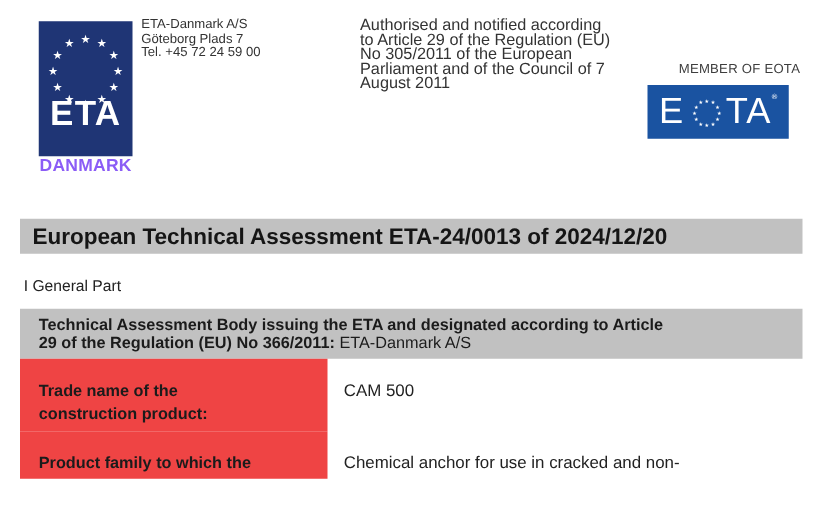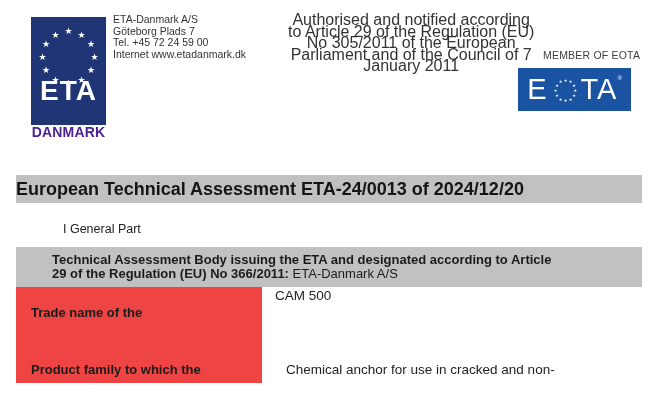--- a/index.html
+++ b/index.html
@@ -13,67 +13,67 @@
 
   
   .eta-logo-box{left:31px;top:17px;width:75px;height:108px;background:#1f3575;}
   .eta-logo-box svg{position:absolute;left:0;top:0;}
   .eta-logo-text{
     position:absolute;bottom:20px;left:0;width:100%;text-align:center;
     color:#ffffff;font-size:28px;font-weight:bold;letter-spacing:1px;line-height:1;
   }
   .danmark-label{
     left:31px;top:125px;width:75px;text-align:center;
-    color:#4c1d95;font-size:14px;font-weight:bold;letter-spacing:0.2px;line-height:14px;
+    color:#8b5cf6;font-size:14px;font-weight:bold;letter-spacing:0.2px;line-height:14px;
   }
 
   
   .addr-block{left:113px;top:14px;font-size:10.5px;line-height:11.6px;color:#333333;}
-  .notice-block{left:288px;top:14px;font-size:16px;line-height:11.6px;color:#333333;text-align:center;}
+  .notice-block{left:288px;top:14px;font-size:13px;line-height:11.6px;color:#333333;}
 
   
   .member-label{left:519px;top:49px;font-size:10.5px;letter-spacing:0.2px;color:#3d3d3d;padding-left:24px;}
   .eota-logo-box{
     left:518px;top:68px;width:113px;height:43px;background:#1a53a1;
     display:flex;align-items:center;justify-content:center;color:#ffffff;
   }
   .eota-letter{font-size:29px;font-weight:400;line-height:1;letter-spacing:1px;}
   .eota-ring{margin:2px 2px 0 4px;}
   .eota-reg{font-size:6px;position:relative;top:-12px;left:0px;}
 
   
   .title-bar{
     left:16px;top:175px;width:626px;height:28px;background:#c1c1c1;
-    line-height:28px;box-sizing:border-box;
+    line-height:28px;padding-left:10px;box-sizing:border-box;
     font-size:18px;font-weight:bold;color:#151515;white-space:nowrap;
   }
 
-  .section-heading{left:19px;top:221px;font-size:12.5px;color:#222222;line-height:16px;margin-left:44px;}
+  .section-heading{left:19px;top:221px;font-size:12.5px;color:#222222;line-height:16px;}
 
   
   .tab-bar{
     left:16px;top:247px;width:626px;height:40px;background:#c1c1c1;
     padding:6px 0 0 15px;box-sizing:border-box;
     font-size:13px;line-height:14px;color:#1b1b1b;
   }
-  .tab-line{white-space:nowrap;margin-left:21px;}
+  .tab-line{white-space:nowrap;}
   .bold{font-weight:bold;}
 
   
   .t-row{left:16px;display:flex;align-items:stretch;}
   .t-row1{top:287px;height:58px;}
-  .t-row2{top:345px;height:38px;gap:11px;}
+  .t-row2{top:345px;height:38px;}
   .t-label{
     width:246px;box-sizing:border-box;background:#ef4444;
     padding:17px 0 0 15px;font-weight:bold;color:#1b1b1b;
     font-size:13px;line-height:18px;
   }
   .t-row2 .t-label{padding-top:16px;}
   .t-value{
-    margin-left:13px;color:#222222;
+    margin-left:13px;padding-top:17px;color:#222222;
     font-size:13.5px;line-height:18px;white-space:nowrap;
   }
   .t-row2 .t-value{padding-top:16px;}
   .label-line{white-space:nowrap;}
 
   .star-txt{fill:#ffffff;}
 </style>
 </head>
 <body>
 
@@ -93,29 +93,28 @@
     <text class="star-txt" x="24.5" y="17.5" font-size="9" text-anchor="middle" dominant-baseline="central">★</text>
   </svg>
   <div class="eta-logo-text">ETA</div>
 </div>
 <div class="abs danmark-label">DANMARK</div>
 
 <div class="abs addr-block">
   <div>ETA-Danmark A/S</div>
   <div>Göteborg Plads 7</div>
   <div>Tel. +45 72 24 59 00</div>
-  <div>Internet www.etadanmark.dk</div>
 </div>
 
 <div class="abs notice-block">
   <div>Authorised and notified according</div>
   <div>to Article 29 of the Regulation (EU)</div>
   <div>No 305/2011 of the European</div>
   <div>Parliament and of the Council of 7</div>
-  <div>January 2011</div>
+  <div>August 2011</div>
 </div>
 
 <div class="abs member-label">MEMBER OF EOTA</div>
 <div class="abs eota-logo-box">
   <span class="eota-letter">E</span>
   <svg class="eota-ring" width="27" height="27" viewBox="0 0 30 30">
     <text class="star-txt" x="15" y="4" font-size="4.5" text-anchor="middle" dominant-baseline="central">★</text>
     <text class="star-txt" x="20.5" y="5.5" font-size="4.5" text-anchor="middle" dominant-baseline="central">★</text>
     <text class="star-txt" x="24.5" y="9.5" font-size="4.5" text-anchor="middle" dominant-baseline="central">★</text>
     <text class="star-txt" x="26" y="15" font-size="4.5" text-anchor="middle" dominant-baseline="central">★</text>
@@ -139,20 +138,21 @@
 <div class="abs section-heading">I General Part</div>
 
 <div class="abs tab-bar">
   <div class="tab-line bold">Technical Assessment Body issuing the ETA and designated according to Article</div>
   <div class="tab-line"><span class="bold">29 of the Regulation (EU) No 366/2011:</span><span> ETA-Danmark A/S</span></div>
 </div>
 
 <div class="abs t-row t-row1">
   <div class="t-label">
     <div class="label-line">Trade name of the</div>
+    <div class="label-line">construction product:</div>
   </div>
   <div class="t-value">CAM 500</div>
 </div>
 
 <div class="abs t-row t-row2">
   <div class="t-label">
     <div class="label-line">Product family to which the</div>
   </div>
   <div class="t-value">Chemical anchor for use in cracked and non-</div>
 </div>

